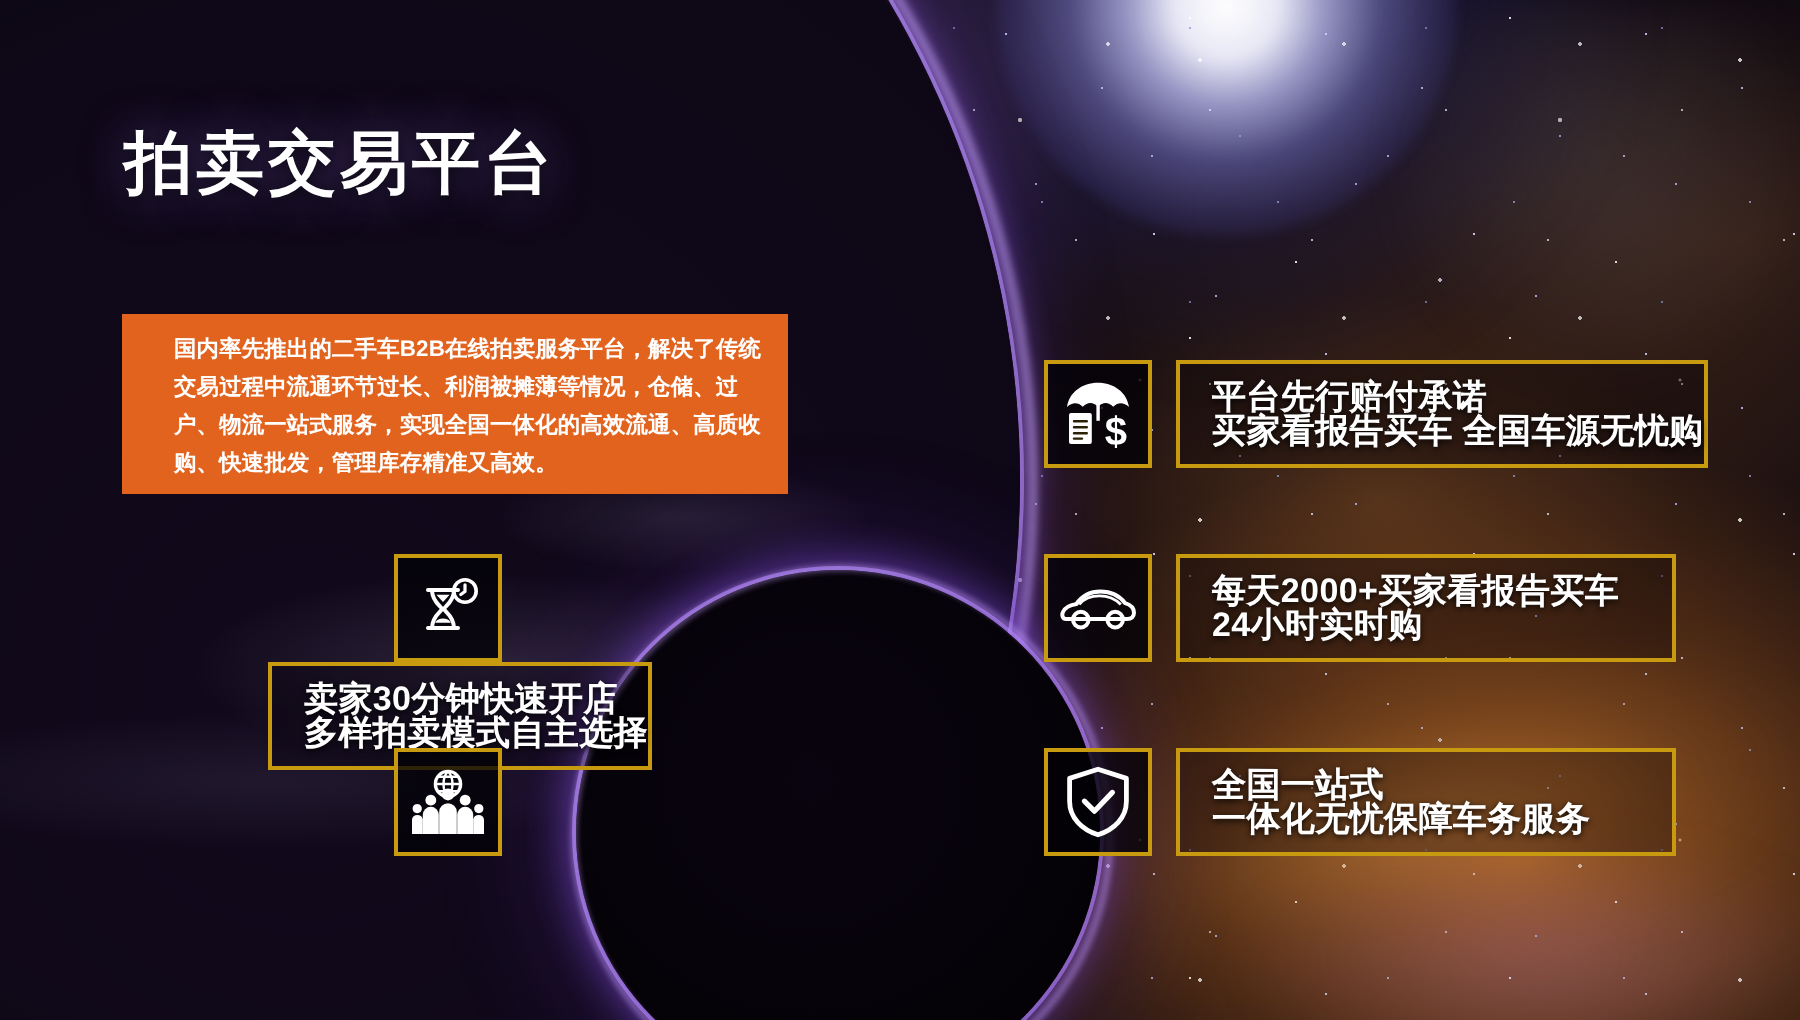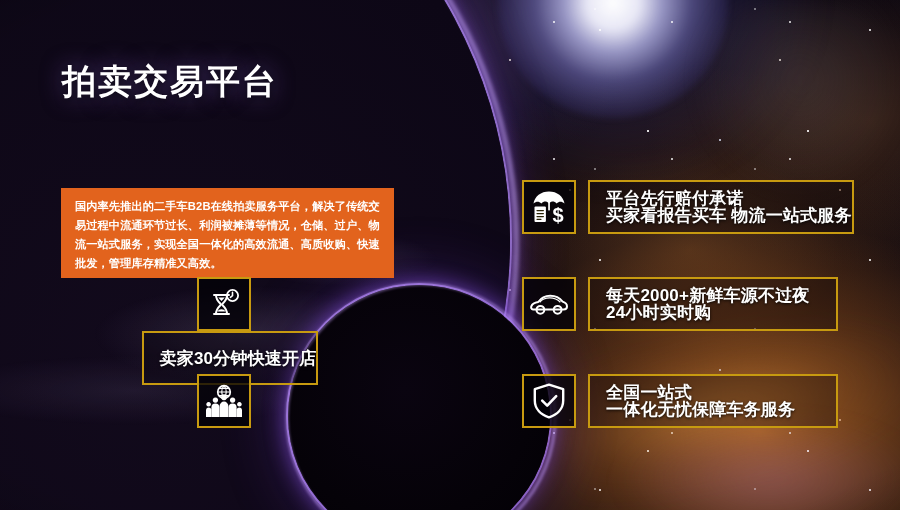--- a/index.html
+++ b/index.html
@@ -184,22 +184,21 @@
     text-shadow: 0 2px 9px rgba(0,0,0,0.85), 0 0 22px rgba(150,110,230,0.55);
     white-space: nowrap;
   }
 
   .intro-box {
     position: absolute;
     left: 61px; top: 157px;
     width: 333px; height: 90px;
     background: #e2631d;
     box-sizing: border-box;
-    padding: 9px 13px 9px 14px;
-    margin-top: 31px;
+    padding: 9px 13px 9px 26px;
   }
   .intro-text {
     color: #ffffff;
     font-size: 11.2px;
     font-weight: bold;
     line-height: 19px;
     letter-spacing: 0.1px;
   }
 
   
@@ -287,20 +286,21 @@
             <path d="M20 8 c0 6 -5 8.5 -5 9.5 c0 1 5 3.5 5 9.5"></path>
           </g>
           <path d="M10.6 24.4 c1.2 -2.8 6.6 -2.8 7.8 0 z" fill="#ffffff"></path>
           <path d="M11.2 10.4 h6.6 l-3.3 3.6 z" fill="#ffffff"></path>
           <circle cx="25.5" cy="8.5" r="5.6" fill="none" stroke="#ffffff" stroke-width="1.8"></circle>
           <path d="M25.5 5.4 v3.3 l-2.1 1.6" fill="none" stroke="#ffffff" stroke-width="1.6" stroke-linecap="round"></path>
         </svg>
       </div>
       <div class="card-body">
         <div class="card-line">卖家30分钟快速开店</div>
+        <div class="card-line">多样拍卖模式自主选择</div>
       </div>
     </div>
 
     <div class="card col-left row-c">
       <div class="card-icon">
         <svg width="36" height="34" viewBox="0 0 36 34">
           <circle cx="18" cy="8" r="6.3" fill="none" stroke="#ffffff" stroke-width="1.7"></circle>
           <path d="M11.7 8 h12.6 M18 1.7 c3 3 3 9.6 0 12.6 M18 1.7 c-3 3 -3 9.6 0 12.6 M12.8 4.4 h10.4 M12.8 11.6 h10.4" fill="none" stroke="#ffffff" stroke-width="1.2"></path>
           <g fill="#ffffff">
             <path d="M18 16.2 a3 3 0 1 1 0.01 0 z"></path>
@@ -327,35 +327,35 @@
             <rect x="4.5" y="17.5" width="11.4" height="15.5" rx="1"></rect>
           </g>
           <g stroke="#2a2206" stroke-width="1.2" stroke-linecap="round">
             <path d="M7 21.6 h6.4 M7 24.6 h6.4 M7 27.6 h6.4 M7 30.3 h4"></path>
           </g>
           <text x="22.4" y="33.4" font-family="Liberation Sans, sans-serif" font-size="20" font-weight="bold" fill="#ffffff">$</text>
         </svg>
       </div>
       <div class="card-body">
         <div class="card-line">平台先行赔付承诺</div>
-        <div class="card-line">买家看报告买车 物流一站式服务</div>
+        <div class="card-line">买家看报告买车 全国车源无忧购</div>
       </div>
     </div>
 
     <div class="card col-right row-b">
       <div class="card-icon">
         <svg width="38" height="26" viewBox="0 0 38 26">
           <path d="M3 18.5 C1.4 18.5 0.8 16.8 1.4 15.2 C2.2 13.0 4.6 11.6 8.2 11.0 C11.0 7.0 14.8 4.8 20.2 4.8 C25.4 4.8 29.6 6.8 32.6 10.6 C35.2 11.4 37 13.2 37 15.4 C37 17.4 35.6 18.5 33.6 18.5 Z" fill="none" stroke="#ffffff" stroke-width="2" stroke-linejoin="round"></path>
           <path d="M9.6 11.2 C12.0 8.2 15.4 6.9 19.8 6.9 C24.0 6.9 27.6 8.4 30.4 11.2" fill="none" stroke="#ffffff" stroke-width="1.4"></path>
           <circle cx="10.4" cy="18.8" r="3.9" fill="none" stroke="#ffffff" stroke-width="2"></circle>
           <circle cx="27.6" cy="18.8" r="3.9" fill="none" stroke="#ffffff" stroke-width="2"></circle>
         </svg>
       </div>
       <div class="card-body">
-        <div class="card-line">每天2000+新鲜车源不过夜</div>
+        <div class="card-line">每天2000+买家看报告买车</div>
         <div class="card-line">24小时实时购</div>
       </div>
     </div>
 
     <div class="card col-right row-c">
       <div class="card-icon">
         <svg width="32" height="36" viewBox="0 0 32 36">
           <path d="M16 1.6 L30.2 6.2 V17.6 C30.2 26.0 24.0 31.8 16 34.4 C8.0 31.8 1.8 26.0 1.8 17.6 V6.2 Z" fill="none" stroke="#ffffff" stroke-width="2.4" stroke-linejoin="round"></path>
           <path d="M9.2 17.6 L14.2 22.6 L23.2 13.2" fill="none" stroke="#ffffff" stroke-width="2.6" stroke-linecap="round" stroke-linejoin="round"></path>
         </svg>

